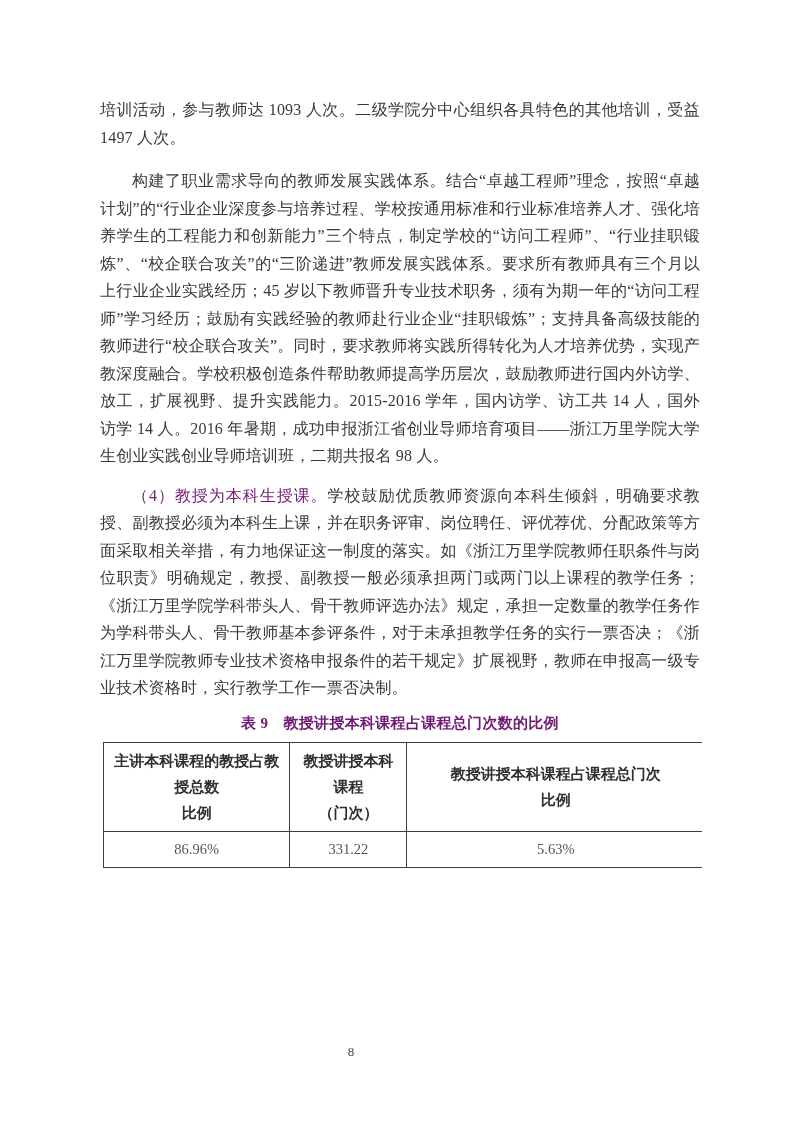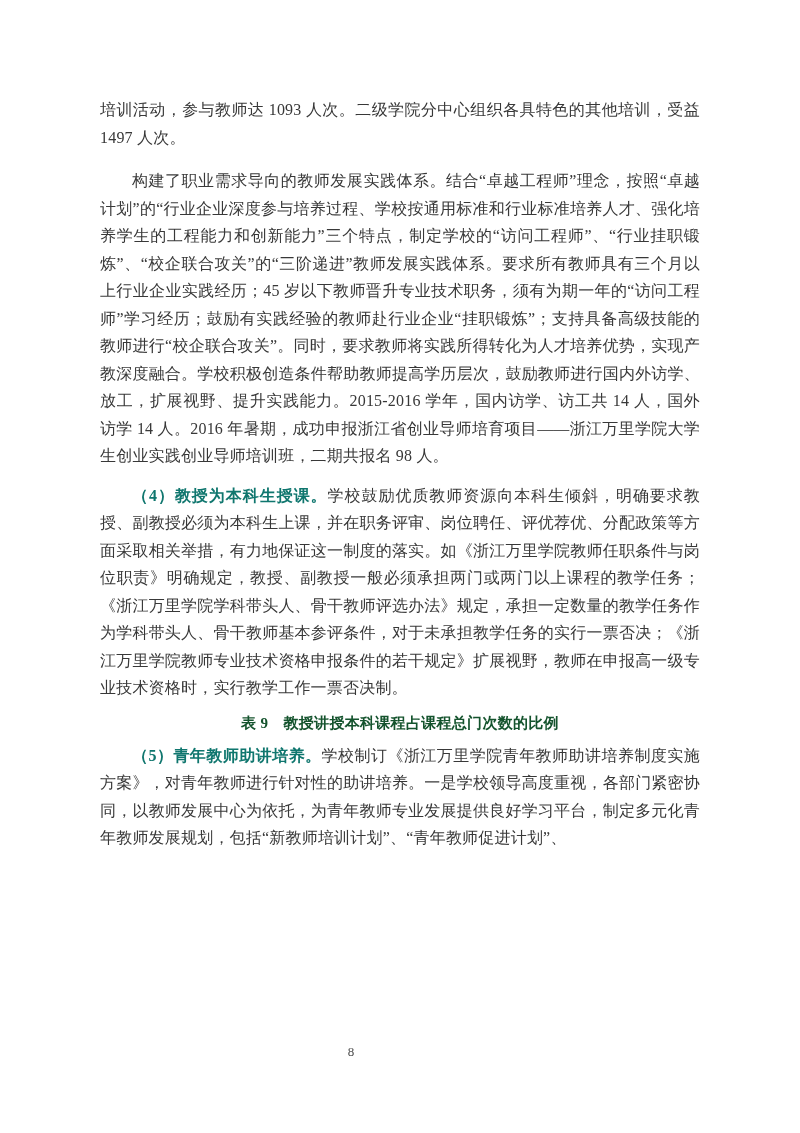--- a/index.html
+++ b/index.html
@@ -27,32 +27,32 @@
     line-height: 27.5px;
     text-align: justify;
     text-indent: 2em;
     letter-spacing: 0.2px;
   }
   .para.continuation {
     text-indent: 0;
     margin-bottom: 16px;
   }
   .para .lead {
-    font-weight: bold;
-    color: #0f766e;
+    font-weight: normal;
+    color: #701a75;
   }
   .para.before-table {
     margin-bottom: 10px;
   }
   .table-caption {
     margin: 8px 0 9px 0;
     font-size: 15px;
     font-weight: bold;
     text-align: center;
-    color: #14532d;
+    color: #701a75;
     letter-spacing: 0.3px;
   }
   table.data-table {
     width: 602px;
     margin: 0 0 18px 3px;
     border-collapse: collapse;
     table-layout: fixed;
   }
   table.data-table th,
   table.data-table td {
@@ -102,21 +102,42 @@
       <span>构建了职业需求导向的教师发展实践体系。结合“卓越工程师”理念，按照“卓越计划”的“行业企业深度参与培养过程、学校按通用标准和行业标准培养人才、强化培养学生的工程能力和创新能力”三个特点，制定学校的“访问工程师”、“行业挂职锻炼”、“校企联合攻关”的“三阶递进”教师发展实践体系。要求所有教师具有三个月以上行业企业实践经历；45 岁以下教师晋升专业技术职务，须有为期一年的“访问工程师”学习经历；鼓励有实践经验的教师赴行业企业“挂职锻炼”；支持具备高级技能的教师进行“校企联合攻关”。同时，要求教师将实践所得转化为人才培养优势，实现产教深度融合。学校积极创造条件帮助教师提高学历层次，鼓励教师进行国内外访学、放工，扩展视野、提升实践能力。2015-2016 学年，国内访学、访工共 14 人，国外访学 14 人。2016 年暑期，成功申报浙江省创业导师培育项目——浙江万里学院大学生创业实践创业导师培训班，二期共报名 98 人。</span>
     </p>
 
     <p class="para">
       <span class="lead">（4）教授为本科生授课。</span><span>学校鼓励优质教师资源向本科生倾斜，明确要求教授、副教授必须为本科生上课，并在职务评审、岗位聘任、评优荐优、分配政策等方面采取相关举措，有力地保证这一制度的落实。如《浙江万里学院教师任职条件与岗位职责》明确规定，教授、副教授一般必须承担两门或两门以上课程的教学任务；《浙江万里学院学科带头人、骨干教师评选办法》规定，承担一定数量的教学任务作为学科带头人、骨干教师基本参评条件，对于未承担教学任务的实行一票否决；《浙江万里学院教师专业技术资格申报条件的若干规定》扩展视野，教师在申报高一级专业技术资格时，实行教学工作一票否决制。</span>
     </p>
 
 
     <div class="table-caption">表 9　教授讲授本科课程占课程总门次数的比例</div>
 
+    <table class="data-table">
+      <colgroup>
+        <col style="width:31%">
+        <col style="width:19.5%">
+        <col style="width:49.5%">
+      </colgroup>
+      <thead>
+        <tr>
+          <th>主讲本科课程的教授占教授总数
+比例</th>
+          <th>教授讲授本科课程
+（门次）</th>
+          <th>教授讲授本科课程占课程总门次
+比例</th>
+        </tr>
+      </thead>
+      <tbody>
+        <tr>
+          <td>86.96%</td>
+          <td>331.22</td>
+          <td>5.63%</td>
+        </tr>
+      </tbody>
+    </table>
 
-    <p class="para">
-      <span class="lead">（5）青年教师助讲培养。</span><span>学校制订《浙江万里学院青年教师助讲培养制度实施方案》，对青年教师进行针对性的助讲培养。一是学校领导高度重视，各部门紧密协同，以教师发展中心为依托，为青年教师专业发展提供良好学习平台，制定多元化青年教师发展规划，包括“新教师培训计划”、“青年教师促进计划”、</span>
-    </p>
 
   </div>
 
   <div class="page-number">8</div>
 </div>
 
 </body></html>

